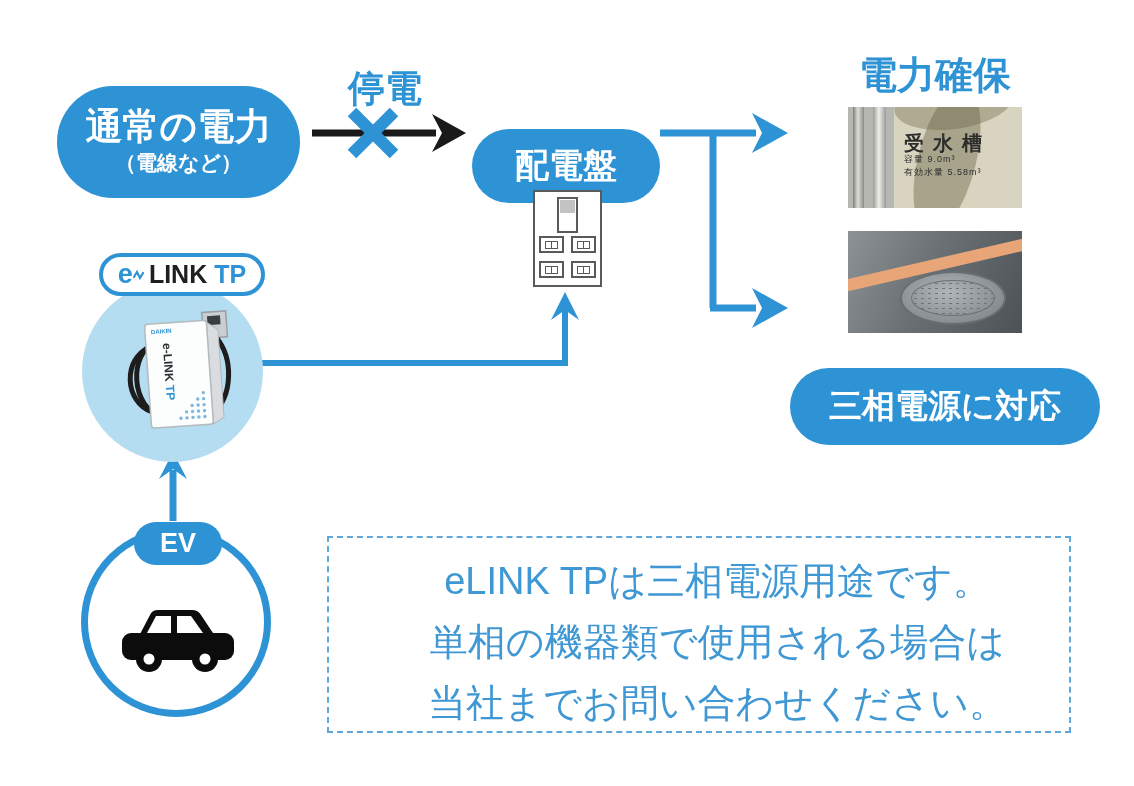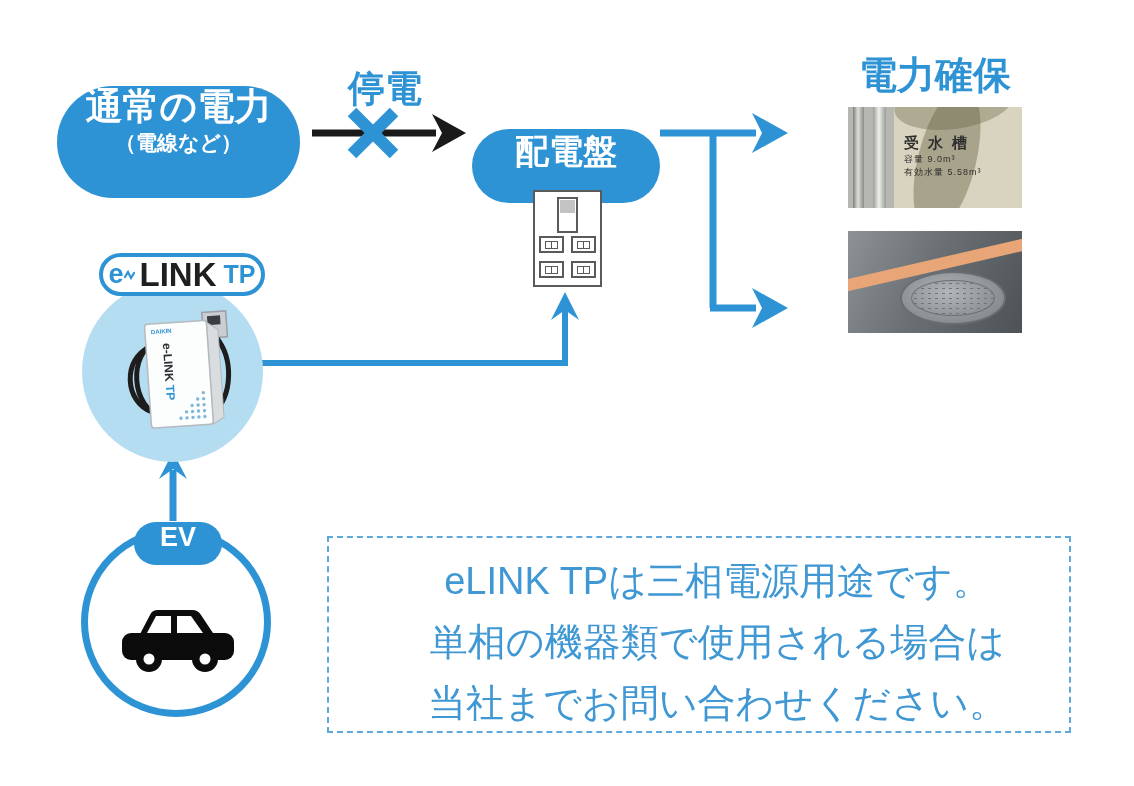--- a/index.html
+++ b/index.html
@@ -1,21 +1,21 @@
 <!DOCTYPE html>
 <html><head>
 <meta charset="utf-8">
 <style>
   html,body{margin:0;padding:0;background:#ffffff;}
   body{font-family:"Liberation Sans","DejaVu Sans",sans-serif;}
   .canvas{position:relative;width:1134px;height:786px;background:#ffffff;overflow:hidden;}
 
   
   .pill{position:absolute;background:#2E93D4;color:#ffffff;display:flex;flex-direction:column;
-        align-items:center;text-align:center;z-index:2;}
+        align-items:center;justify-content:center;text-align:center;z-index:2;}
   .blue-heading{position:absolute;color:#2E93D4;font-weight:bold;text-align:center;z-index:2;}
 
   
   .pill-normal{left:57px;top:86px;width:243px;height:112px;border-radius:58px;}
   .pill-normal .l1{font-size:37px;font-weight:bold;line-height:42px;}
   .pill-normal .l2{font-size:21px;font-weight:bold;line-height:30px;}
 
   .outage{left:328px;top:64px;width:114px;font-size:37px;text-align:center;}
 
   
@@ -37,41 +37,41 @@
   .photo{position:absolute;overflow:hidden;z-index:2;}
   .photo-tank{left:848px;top:107px;width:174px;height:101px;background:#d9d4bf;}
   .pipes{position:absolute;left:0;top:0;width:46px;height:101px;background:#b7b7b1;}
   .pipe{position:absolute;top:0;height:101px;background:linear-gradient(90deg,#7f7f7d,#dededa 45%,#8a8a88);}
   .pipe1{left:5px;width:11px;} .pipe2{left:25px;width:13px;background:linear-gradient(90deg,#9a9a98,#efefec 45%,#9a9a98);}
   .tank-shadow{position:absolute;left:70px;top:-22px;width:58px;height:150px;background:rgba(96,92,62,.40);
                border-radius:50%;transform:rotate(14deg);}
   .tank-shadow2{position:absolute;left:46px;top:-30px;width:120px;height:52px;background:rgba(96,92,62,.35);
                border-radius:50%;transform:rotate(-8deg);}
   .sign{position:absolute;left:56px;top:26px;width:118px;color:#2d2d2d;text-align:left;}
-  .sign .t{font-size:15px;font-weight:bold;letter-spacing:9px;line-height:20px;}
+  .sign .t{font-size:20px;font-weight:bold;letter-spacing:9px;line-height:20px;}
   .sign .s{font-size:9px;line-height:13px;letter-spacing:1px;}
 
   .photo-manhole{left:848px;top:231px;width:174px;height:102px;
         background:linear-gradient(115deg,#8d9297 0%,#6b7075 45%,#4d5257 100%);}
   .stripe{position:absolute;left:-24px;top:26px;width:240px;height:12px;background:#e8a678;transform:rotate(-13deg);}
   .manhole{position:absolute;left:52px;top:40px;width:102px;height:50px;border-radius:50%;
         background:radial-gradient(ellipse at 45% 40%,#b2b6b9 0%,#90959a 55%,#7b8085 100%);
         border:2px solid #686d72;}
   .manhole::before{content:"";position:absolute;left:9px;top:7px;right:9px;bottom:7px;border-radius:50%;
         border:1px solid #6b7074;
         background-image:radial-gradient(#70757a 1px,transparent 1.4px);background-size:7px 5px;}
 
   .pill-threephase{left:790px;top:368px;width:310px;height:77px;border-radius:39px;font-size:33px;font-weight:bold;}
 
   
   .elink-badge{position:absolute;left:99px;top:253px;width:158px;height:35px;background:#ffffff;
         border:4px solid #2E93D4;border-radius:22px;display:flex;align-items:center;justify-content:center;
         z-index:3;}
   .elink-badge .e{color:#2E93D4;font-size:27px;font-weight:bold;}
-  .elink-badge .link{color:#1f1f1f;font-size:33px;font-weight:bold;margin-left:2px;}
+  .elink-badge .link{color:#1f1f1f;font-size:25px;font-weight:bold;margin-left:2px;}
   .elink-badge .tp{color:#2E93D4;font-size:25px;font-weight:bold;margin-left:7px;}
 
   .light-circle{position:absolute;left:82px;top:281px;width:181px;height:181px;border-radius:50%;
         background:#B5DDF2;z-index:1;}
   .device-svg{position:absolute;left:118px;top:300px;z-index:2;}
 
   
   .ev-circle{position:absolute;left:81px;top:527px;width:176px;height:176px;border-radius:50%;
         border:7px solid #2E93D4;background:#ffffff;z-index:1;}
   .pill-ev{left:134px;top:522px;width:88px;height:43px;border-radius:22px;font-size:27px;font-weight:bold;z-index:3;}
@@ -160,20 +160,23 @@
       <div class="s">容量 9.0m³</div>
       <div class="s">有効水量 5.58m³</div>
     </div>
   </div>
 
   <div class="photo photo-manhole">
     <div class="stripe"></div>
     <div class="manhole"></div>
   </div>
 
+  <div class="pill pill-threephase">
+    <span>三相電源に対応</span>
+  </div>
 
   <div class="elink-badge">
     <span class="e">e</span>
     <svg width="14" height="14" viewBox="0 0 14 14">
       <polyline points="1,9 4,4 7,10 10,5" fill="none" stroke="#2E93D4" stroke-width="2.2" stroke-linecap="round"></polyline>
     </svg>
     <span class="link">LINK</span>
     <span class="tp">TP</span>
   </div>
 

